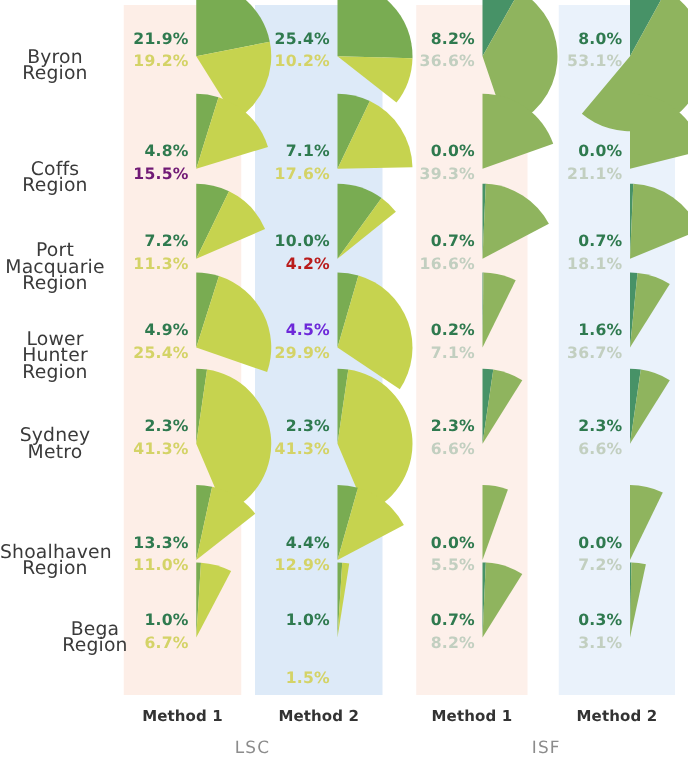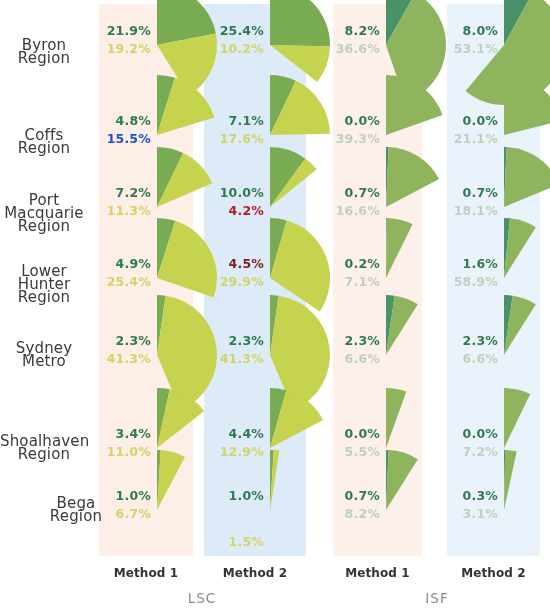--- a/index.html
+++ b/index.html
@@ -87,21 +87,21 @@
         </svg>
         <div class="val-top" style="left: 61px; width: 90px; top: 23px; color: rgb(47, 122, 79);">21.9%</div>
         <div class="val-bot" style="left: 61px; width: 90px; top: 41px; color: rgb(212, 211, 103);">19.2%</div>
       </div>
       <div class="cell" style="left: 0px; top: 0px;">
         <svg width="550" height="609" style="position: absolute; left: 0px; top: 0px; pointer-events: none;">
           <path d="M 157 135 L 157 75 A 60 60 0 0 1 174.82249489462208 77.70812731520142 Z" fill="#79ac52"></path>
           <path d="M 157 135 L 174.82249489462208 77.70812731520142 A 60 60 0 0 1 214.40272309352983 117.53782999030369 Z" fill="#c6d34f"></path>
         </svg>
         <div class="val-top" style="left: 61px; width: 90px; top: 113px; color: rgb(47, 122, 79);">4.8%</div>
-        <div class="val-bot" style="left: 61px; width: 90px; top: 131px; color: #1d4ed8;">15.5%</div>
+        <div class="val-bot" style="left: 61px; width: 90px; top: 131px; color: #701a75;">15.5%</div>
       </div>
       <div class="cell" style="left: 0px; top: 0px;">
         <svg width="550" height="609" style="position: absolute; left: 0px; top: 0px; pointer-events: none;">
           <path d="M 157 207 L 157 147 A 60 60 0 0 1 183.22694599905597 153.03568490601774 Z" fill="#79ac52"></path>
           <path d="M 157 207 L 183.22694599905597 153.03568490601774 A 60 60 0 0 1 212.06527754103888 183.17112656191318 Z" fill="#c6d34f"></path>
         </svg>
         <div class="val-top" style="left: 61px; width: 90px; top: 185px; color: rgb(47, 122, 79);">7.2%</div>
         <div class="val-bot" style="left: 61px; width: 90px; top: 203px; color: rgb(212, 211, 103);">11.3%</div>
       </div>
       <div class="cell" style="left: 0px; top: 0px;">
@@ -118,21 +118,21 @@
           <path d="M 157 355 L 165.64064695313513 295.625432883841 A 60 60 0 0 1 180.48242001023218 410.2139108419522 Z" fill="#c6d34f"></path>
         </svg>
         <div class="val-top" style="left: 61px; width: 90px; top: 333px; color: rgb(47, 122, 79);">2.3%</div>
         <div class="val-bot" style="left: 61px; width: 90px; top: 351px; color: rgb(212, 211, 103);">41.3%</div>
       </div>
       <div class="cell" style="left: 0px; top: 0px;">
         <svg width="550" height="609" style="position: absolute; left: 0px; top: 0px; pointer-events: none;">
           <path d="M 157 448 L 157 388 A 60 60 0 0 1 169.7204265953233 389.3639125859084 Z" fill="#79ac52"></path>
           <path d="M 157 448 L 169.7204265953233 389.3639125859084 A 60 60 0 0 1 204.17730592819714 410.92842321457994 Z" fill="#c6d34f"></path>
         </svg>
-        <div class="val-top" style="left: 61px; width: 90px; top: 426px; color: rgb(47, 122, 79);">3.4%</div>
+        <div class="val-top" style="left: 61px; width: 90px; top: 426px; color: rgb(47, 122, 79);">13.3%</div>
         <div class="val-bot" style="left: 61px; width: 90px; top: 444px; color: rgb(212, 211, 103);">11.0%</div>
       </div>
       <div class="cell" style="left: 0px; top: 0px;">
         <svg width="550" height="609" style="position: absolute; left: 0px; top: 0px; pointer-events: none;">
           <path d="M 157 510 L 157 450 A 60 60 0 0 1 160.7674311717588 450.1183962943037 Z" fill="#79ac52"></path>
           <path d="M 157 510 L 160.7674311717588 450.1183962943037 A 60 60 0 0 1 184.9090646846475 456.88612132005267 Z" fill="#c6d34f"></path>
         </svg>
         <div class="val-top" style="left: 61px; width: 90px; top: 488px; color: rgb(47, 122, 79);">1.0%</div>
         <div class="val-bot" style="left: 61px; width: 90px; top: 506px; color: rgb(212, 211, 103);">6.7%</div>
       </div>
@@ -158,21 +158,21 @@
           <path d="M 270 207 L 305.2671151375484 158.45898033750314 A 60 60 0 0 1 316.7077380940214 169.33851832255797 Z" fill="#c6d34f"></path>
         </svg>
         <div class="val-top" style="left: 174px; width: 90px; top: 185px; color: rgb(47, 122, 79);">10.0%</div>
         <div class="val-bot" style="left: 174px; width: 90px; top: 203px; color: #b91c1c;">4.2%</div>
       </div>
       <div class="cell" style="left: 0px; top: 0px;">
         <svg width="550" height="609" style="position: absolute; left: 0px; top: 0px; pointer-events: none;">
           <path d="M 270 278 L 270 218 A 60 60 0 0 1 286.73946636235377 220.3823788593834 Z" fill="#79ac52"></path>
           <path d="M 270 278 L 286.73946636235377 220.3823788593834 A 60 60 0 0 1 319.83575395174876 311.41253698929125 Z" fill="#c6d34f"></path>
         </svg>
-        <div class="val-top" style="left: 174px; width: 90px; top: 256px; color: #7f1d1d;">4.5%</div>
+        <div class="val-top" style="left: 174px; width: 90px; top: 256px; color: #6d28d9;">4.5%</div>
         <div class="val-bot" style="left: 174px; width: 90px; top: 274px; color: rgb(212, 211, 103);">29.9%</div>
       </div>
       <div class="cell" style="left: 0px; top: 0px;">
         <svg width="550" height="609" style="position: absolute; left: 0px; top: 0px; pointer-events: none;">
           <path d="M 270 355 L 270 295 A 60 60 0 0 1 278.64064695313516 295.625432883841 Z" fill="#79ac52"></path>
           <path d="M 270 355 L 278.64064695313516 295.625432883841 A 60 60 0 0 1 293.48242001023215 410.2139108419522 Z" fill="#c6d34f"></path>
         </svg>
         <div class="val-top" style="left: 174px; width: 90px; top: 333px; color: rgb(47, 122, 79);">2.3%</div>
         <div class="val-bot" style="left: 174px; width: 90px; top: 351px; color: rgb(212, 211, 103);">41.3%</div>
       </div>
@@ -268,21 +268,21 @@
         </svg>
         <div class="val-top" style="left: 408px; width: 90px; top: 185px; color: rgb(47, 122, 79);">0.7%</div>
         <div class="val-bot" style="left: 408px; width: 90px; top: 203px; color: rgb(194, 207, 192);">18.1%</div>
       </div>
       <div class="cell" style="left: 0px; top: 0px;">
         <svg width="550" height="609" style="position: absolute; left: 0px; top: 0px; pointer-events: none;">
           <path d="M 504 278 L 504 218 A 60 60 0 0 1 510.0217028910729 218.302938981122 Z" fill="#479267"></path>
           <path d="M 504 278 L 510.0217028910729 218.302938981122 A 60 60 0 0 1 535.830671058404 227.139323834895 Z" fill="#8fb45e"></path>
         </svg>
         <div class="val-top" style="left: 408px; width: 90px; top: 256px; color: rgb(47, 122, 79);">1.6%</div>
-        <div class="val-bot" style="left: 408px; width: 90px; top: 274px; color: rgb(194, 207, 192);">58.9%</div>
+        <div class="val-bot" style="left: 408px; width: 90px; top: 274px; color: rgb(194, 207, 192);">36.7%</div>
       </div>
       <div class="cell" style="left: 0px; top: 0px;">
         <svg width="550" height="609" style="position: absolute; left: 0px; top: 0px; pointer-events: none;">
           <path d="M 504 355 L 504 295 A 60 60 0 0 1 512.6406469531352 295.625432883841 Z" fill="#479267"></path>
           <path d="M 504 355 L 512.6406469531352 295.625432883841 A 60 60 0 0 1 535.830671058404 304.139323834895 Z" fill="#8fb45e"></path>
         </svg>
         <div class="val-top" style="left: 408px; width: 90px; top: 333px; color: rgb(47, 122, 79);">2.3%</div>
         <div class="val-bot" style="left: 408px; width: 90px; top: 351px; color: rgb(194, 207, 192);">6.6%</div>
       </div>
       <div class="cell" style="left: 0px; top: 0px;">

